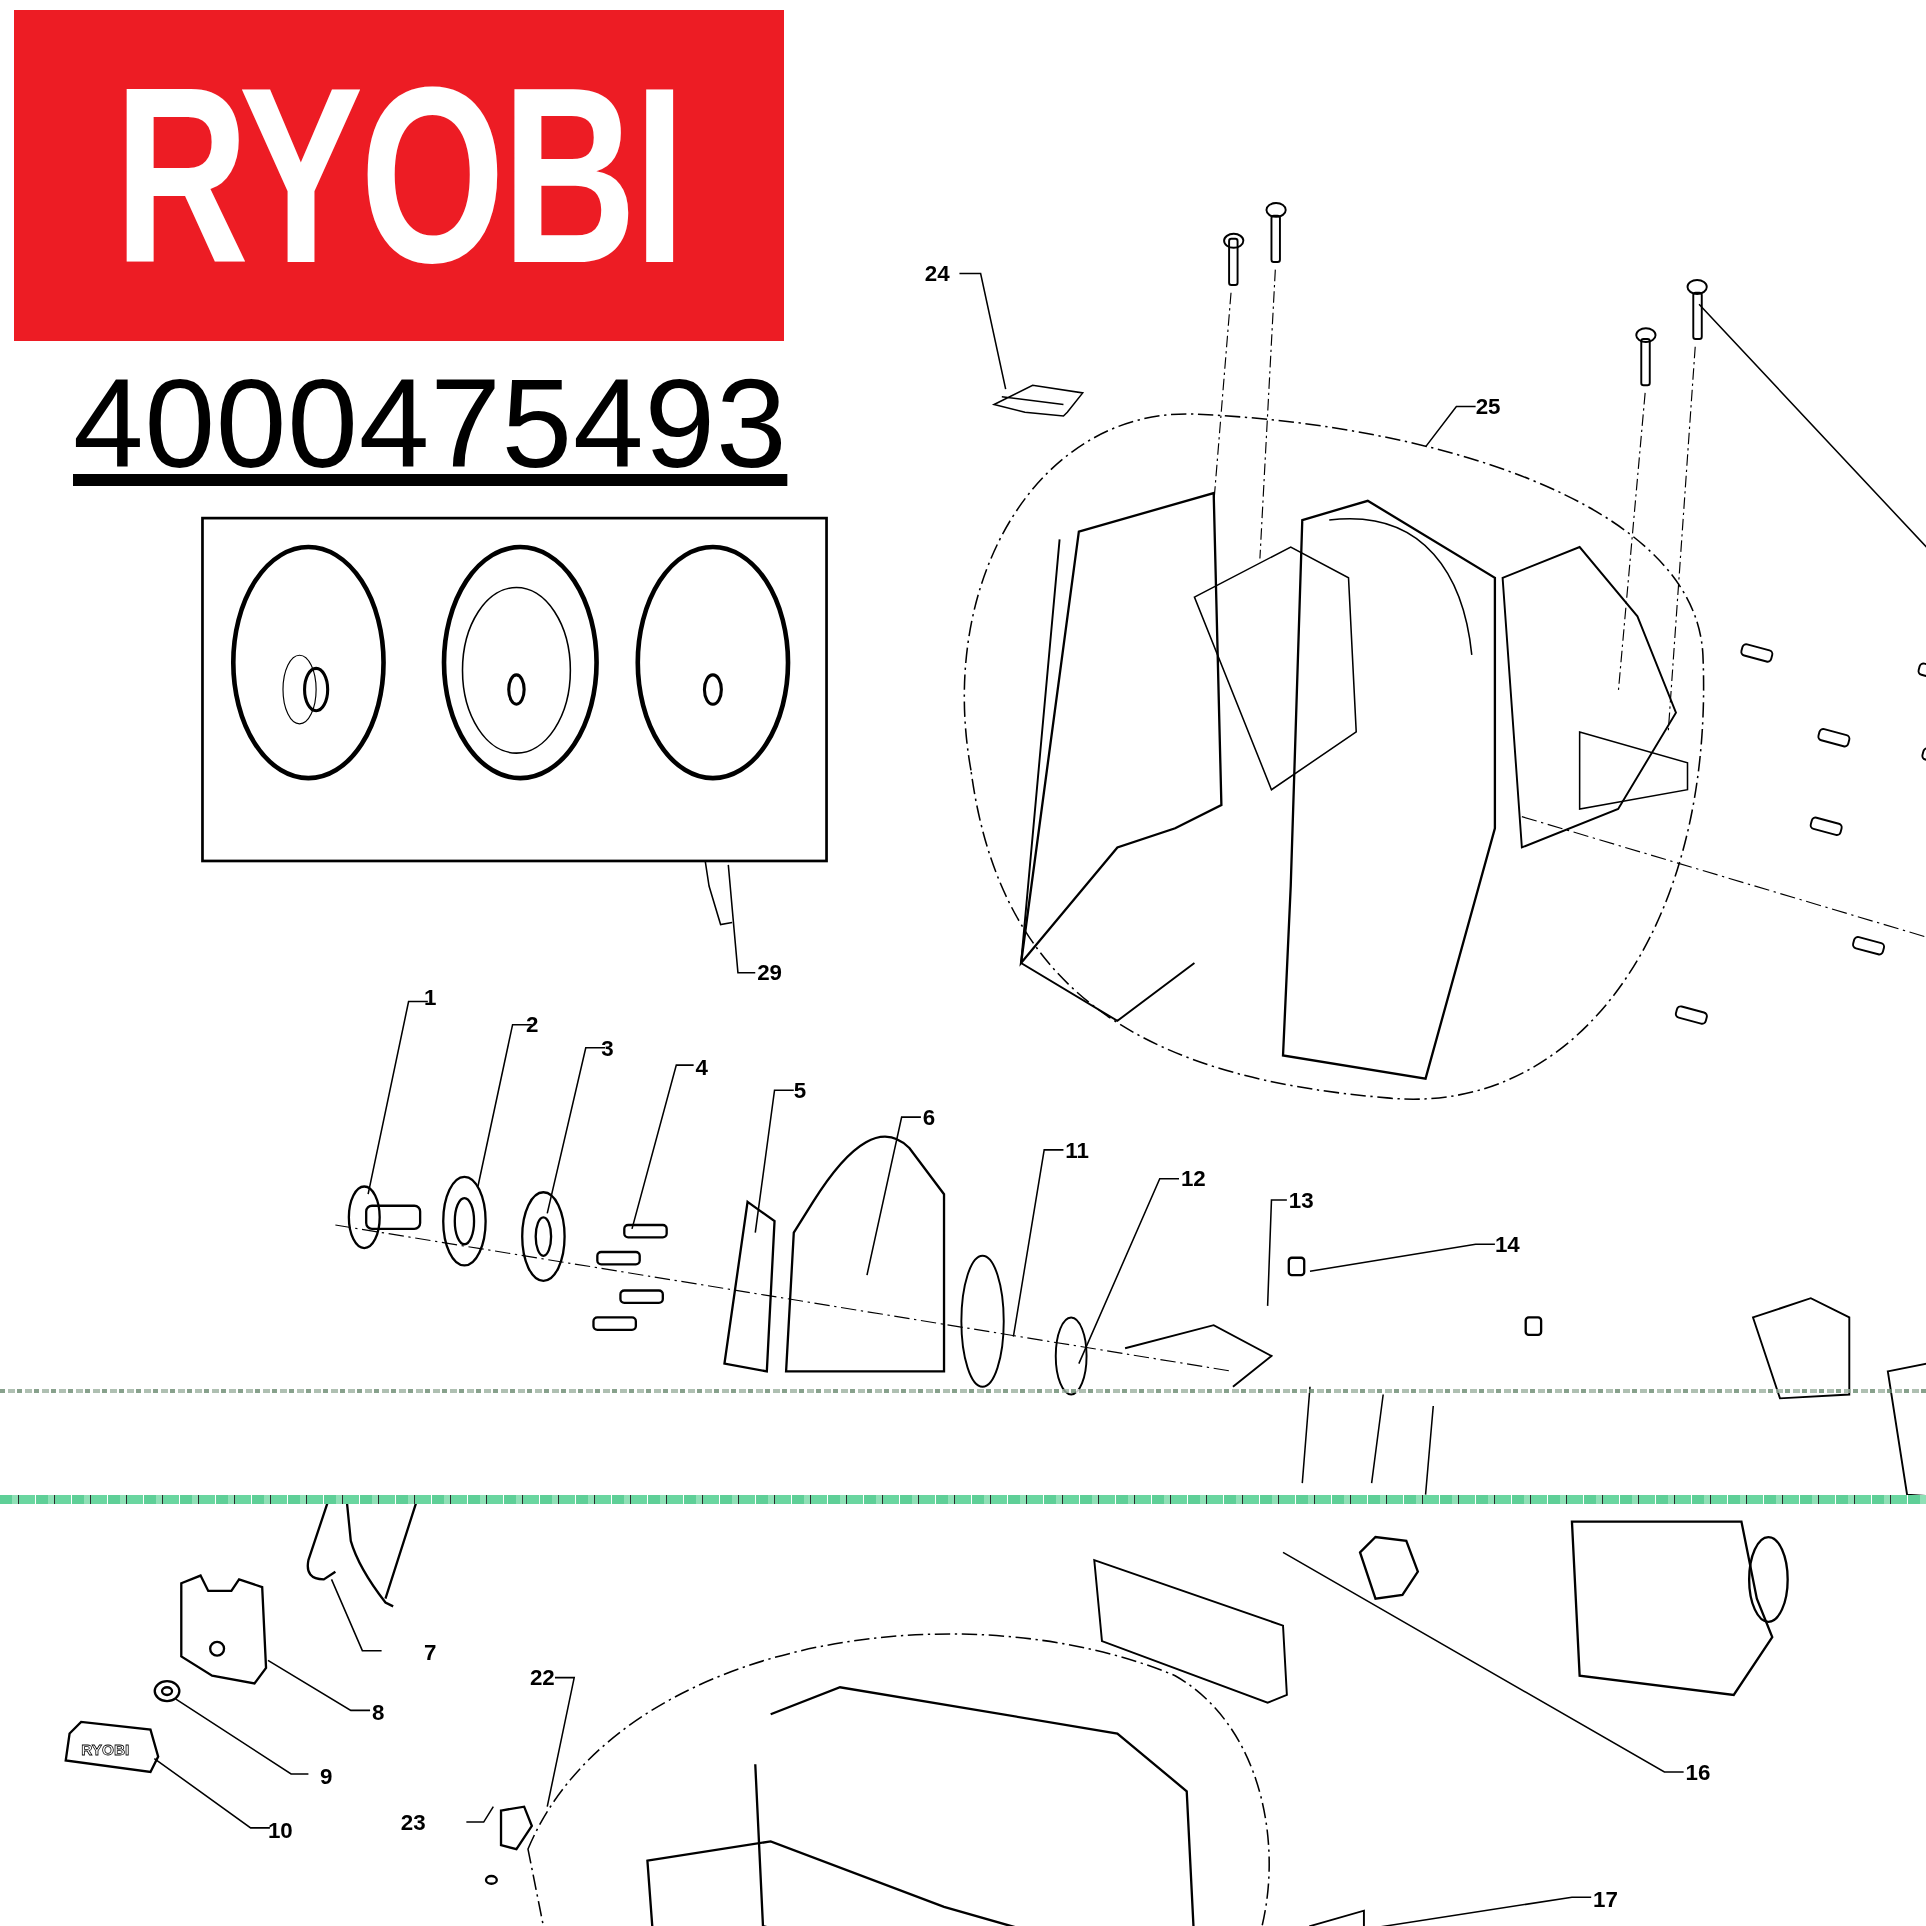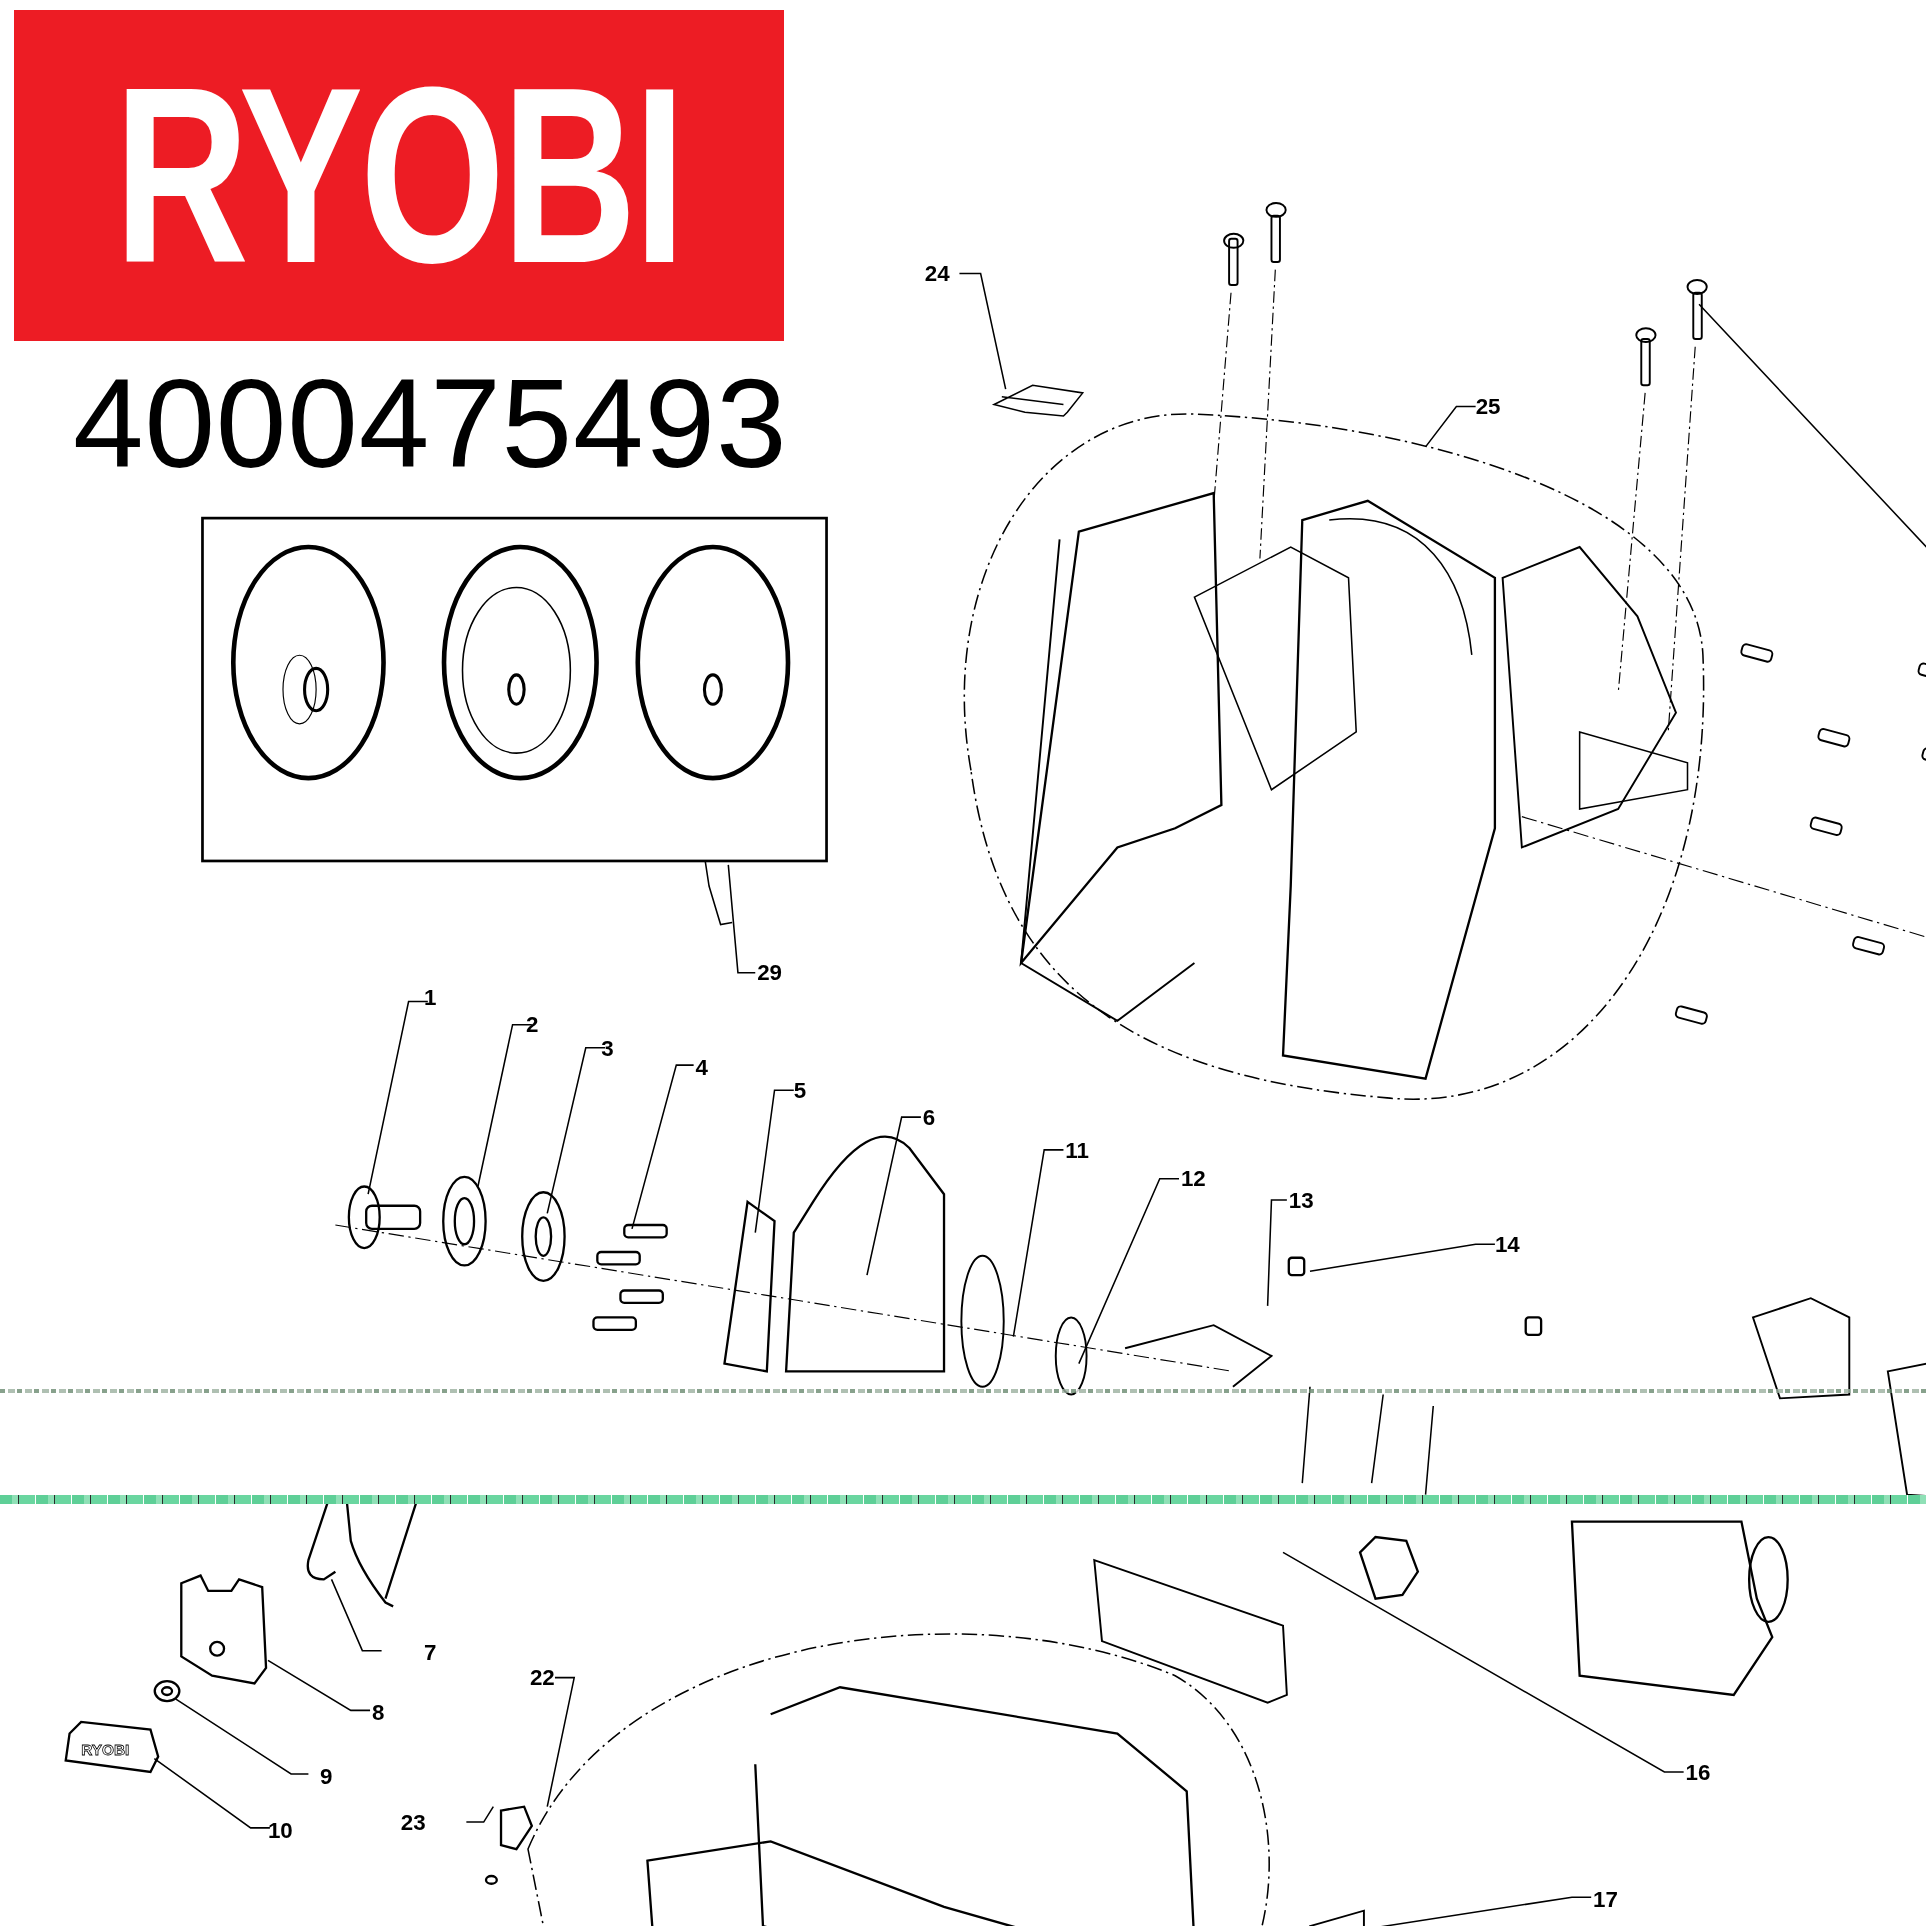--- a/index.html
+++ b/index.html
@@ -1,19 +1,19 @@
 <!DOCTYPE html>
 <html style="font-size:6.2px"><head>
 <meta charset="utf-8">
 <style>
   html,body{margin:0;padding:0;background:#fff;}
   body{width:2828px;height:2445px;position:relative;overflow:hidden;font-family:"Liberation Sans",sans-serif;}
   .logo{position:absolute;left:13.5px;top:9.6px;width:770px;height:331px;background:#ed1c24;display:flex;align-items:center;justify-content:center;}
   .logo span{color:#fff;font-family:"Liberation Sans",sans-serif;font-weight:bold;font-size:239px;letter-spacing:-3.9px;line-height:1;transform:scaleX(0.78) scaleY(1.05);display:inline-block;}
-  .partno{position:absolute;left:73px;top:360px;font-size:127px;color:#000;font-family:"Liberation Sans",sans-serif;letter-spacing:0.8px;line-height:1;}
+  .partno{position:absolute;left:73px;top:360px;font-size:127px;color:#000;font-family:"Liberation Sans",sans-serif;letter-spacing:0.8px;line-height:1;text-decoration:underline;}
   svg.diagram{position:absolute;left:0;top:0;}
   .callout{font-family:"Liberation Sans",sans-serif;font-weight:bold;font-size:58px;fill:#000;}
   .glitch1{position:absolute;left:0;top:1389px;width:2828px;height:3.9px;background:repeating-linear-gradient(90deg,#6a8a70 0 5.4px,#fff 5.4px 7.7px,#9bb09f 7.7px 15.4px,#fff 15.4px 17px);opacity:.8;}
   .glitch2{position:absolute;left:0;top:1495px;width:2828px;height:8.5px;background:repeating-linear-gradient(90deg,#5ecf97 0 11.6px,#8fe0b6 11.6px 17.7px,#2b2b2b 17.7px 19px,#6ad6a0 19px 35px,#fff 35px 36px);}
 </style>
 </head>
 <body>
 
 <div class="logo">
   <span>RYOBI</span>

